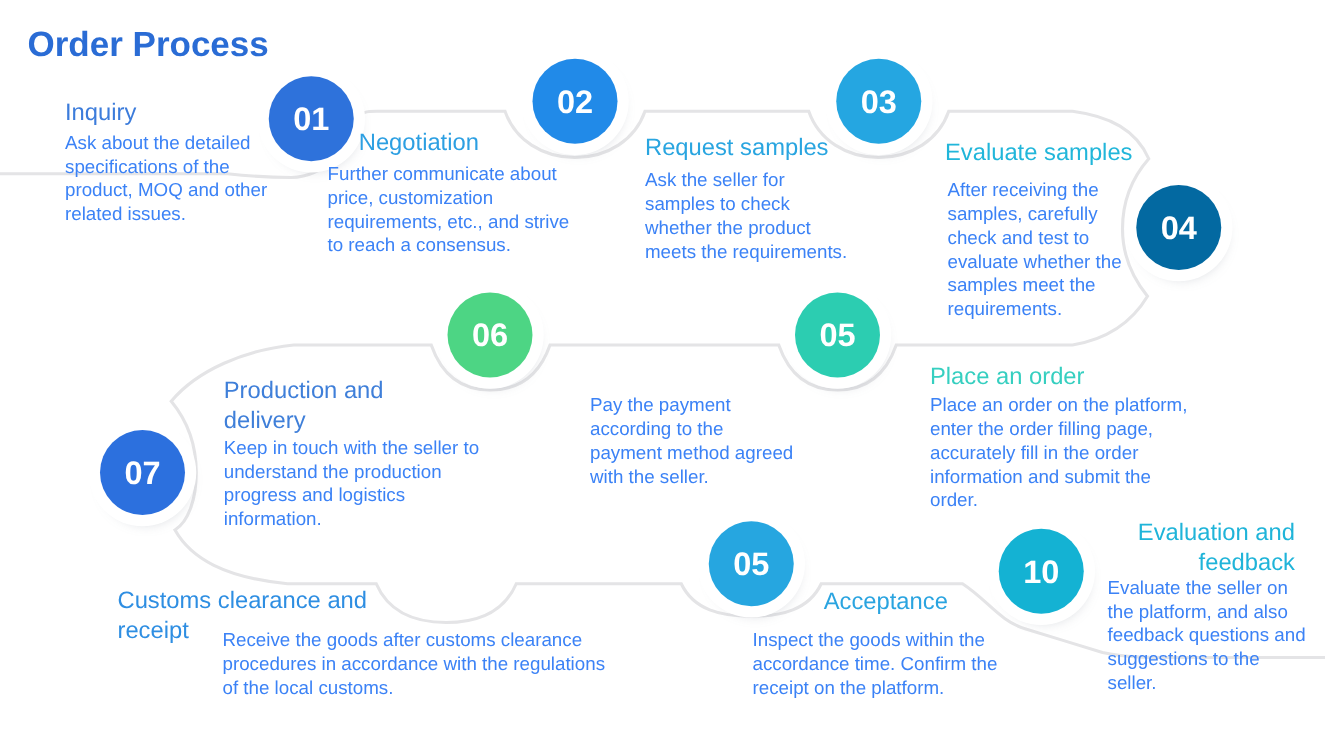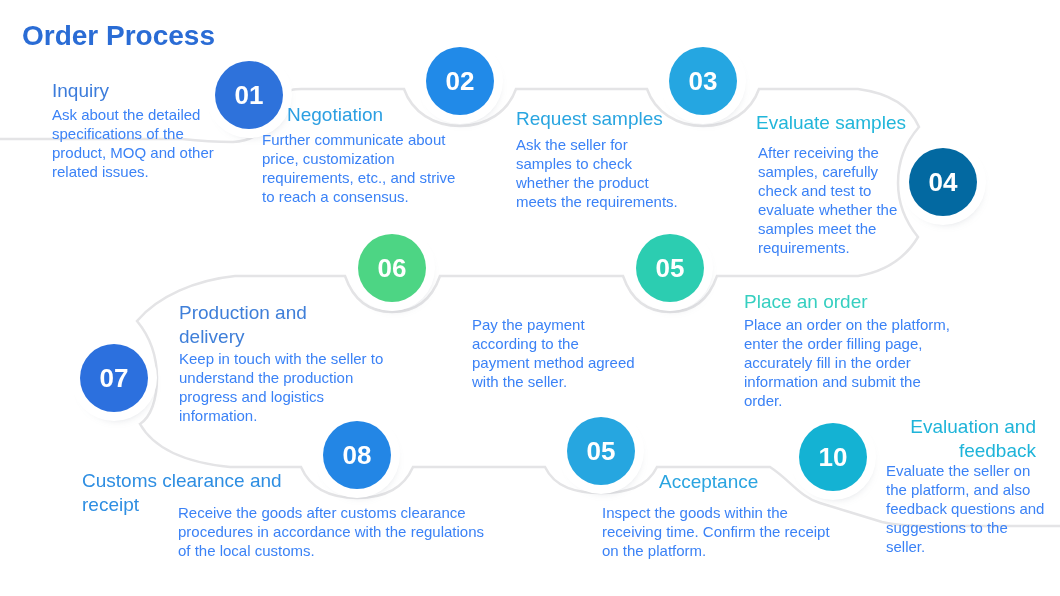--- a/index.html
+++ b/index.html
@@ -34,21 +34,21 @@
   .c10{left:799px;top:423px;}
 
   
   .h1{left:52px;top:79px;}
   .h2{left:287px;top:103px;}
   .h3{left:516px;top:107px;}
   .h4{left:756px;top:111px;}
   .h5{left:744px;top:290px;width:200px;}
   .h6{left:472px;top:289px;}
   .h7{left:179px;top:301px;width:150px;}
-  .h8{left:82px;top:469px;width:220px;}
+  .h8{left:94px;top:469px;width:220px;}
   .h9{left:659px;top:470px;}
   .h10{left:886px;top:415px;width:150px;text-align:right;}
 
   
   .b1{left:52px;top:105px;width:162px;}
   .b2{left:262px;top:130px;width:200px;}
   .b3{left:516px;top:135px;width:170px;}
   .b4{left:758px;top:143px;width:144px;}
   .b5{left:744px;top:315px;width:214px;}
   .b6{left:472px;top:315px;width:168px;}
@@ -104,21 +104,20 @@
 
   <h1 class="title" style="color: rgb(42, 108, 213);">Order Process</h1>
 
   <div class="circle c1" style="background: rgb(46, 114, 219);">01</div>
   <div class="circle c2" style="background: rgb(33, 138, 232);">02</div>
   <div class="circle c3" style="background: rgb(37, 166, 225);">03</div>
   <div class="circle c4" style="background: #0369a1;">04</div>
   <div class="circle c5" style="background: rgb(44, 205, 177);">05</div>
   <div class="circle c6" style="background: rgb(77, 213, 132);">06</div>
   <div class="circle c7" style="background: rgb(44, 112, 222);">07</div>
-  <div class="circle c8" style="background: rgb(35, 134, 229);">08</div>
   <div class="circle c9" style="background: rgb(38, 166, 224);">05</div>
   <div class="circle c10" style="background: rgb(20, 178, 211);">10</div>
 
   <div class="hd h1" style="color: rgb(60, 124, 219);">Inquiry</div>
   <div class="hd h2" style="color: rgb(44, 159, 226);">Negotiation</div>
   <div class="hd h3" style="color: rgb(41, 165, 224);">Request samples</div>
   <div class="hd h4" style="color: rgb(33, 182, 218);">Evaluate samples</div>
   <div class="hd h5" style="color: rgb(54, 207, 192);">Place an order</div>
   <div class="hd h7" style="color: rgb(63, 127, 217);">Production and delivery</div>
   <div class="hd h8" style="color: rgb(46, 142, 226);">Customs clearance and receipt</div>
@@ -126,16 +125,16 @@
   <div class="hd h10" style="color: rgb(31, 180, 217);">Evaluation and feedback</div>
 
   <div class="bd b1">Ask about the detailed specifications of the product, MOQ and other related issues.</div>
   <div class="bd b2">Further communicate about price, customization requirements, etc., and strive to reach a consensus.</div>
   <div class="bd b3">Ask the seller for samples to check whether the product meets the requirements.</div>
   <div class="bd b4">After receiving the samples, carefully check and test to evaluate whether the samples meet the requirements.</div>
   <div class="bd b5">Place an order on the platform, enter the order filling page, accurately fill in the order information and submit the order.</div>
   <div class="bd b6">Pay the payment according to the payment method agreed with the seller.</div>
   <div class="bd b7">Keep in touch with the seller to understand the production progress and logistics information.</div>
   <div class="bd b8">Receive the goods after customs clearance procedures in accordance with the regulations of the local customs.</div>
-  <div class="bd b9">Inspect the goods within the receiving time. Confirm the receipt on the platform.</div>
+  <div class="bd b9">Inspect the goods within the accordance time. Confirm the receipt on the platform.</div>
   <div class="bd b10">Evaluate the seller on the platform, and also feedback questions and suggestions to the seller.</div>
 
 </div>
 
 </body></html>

